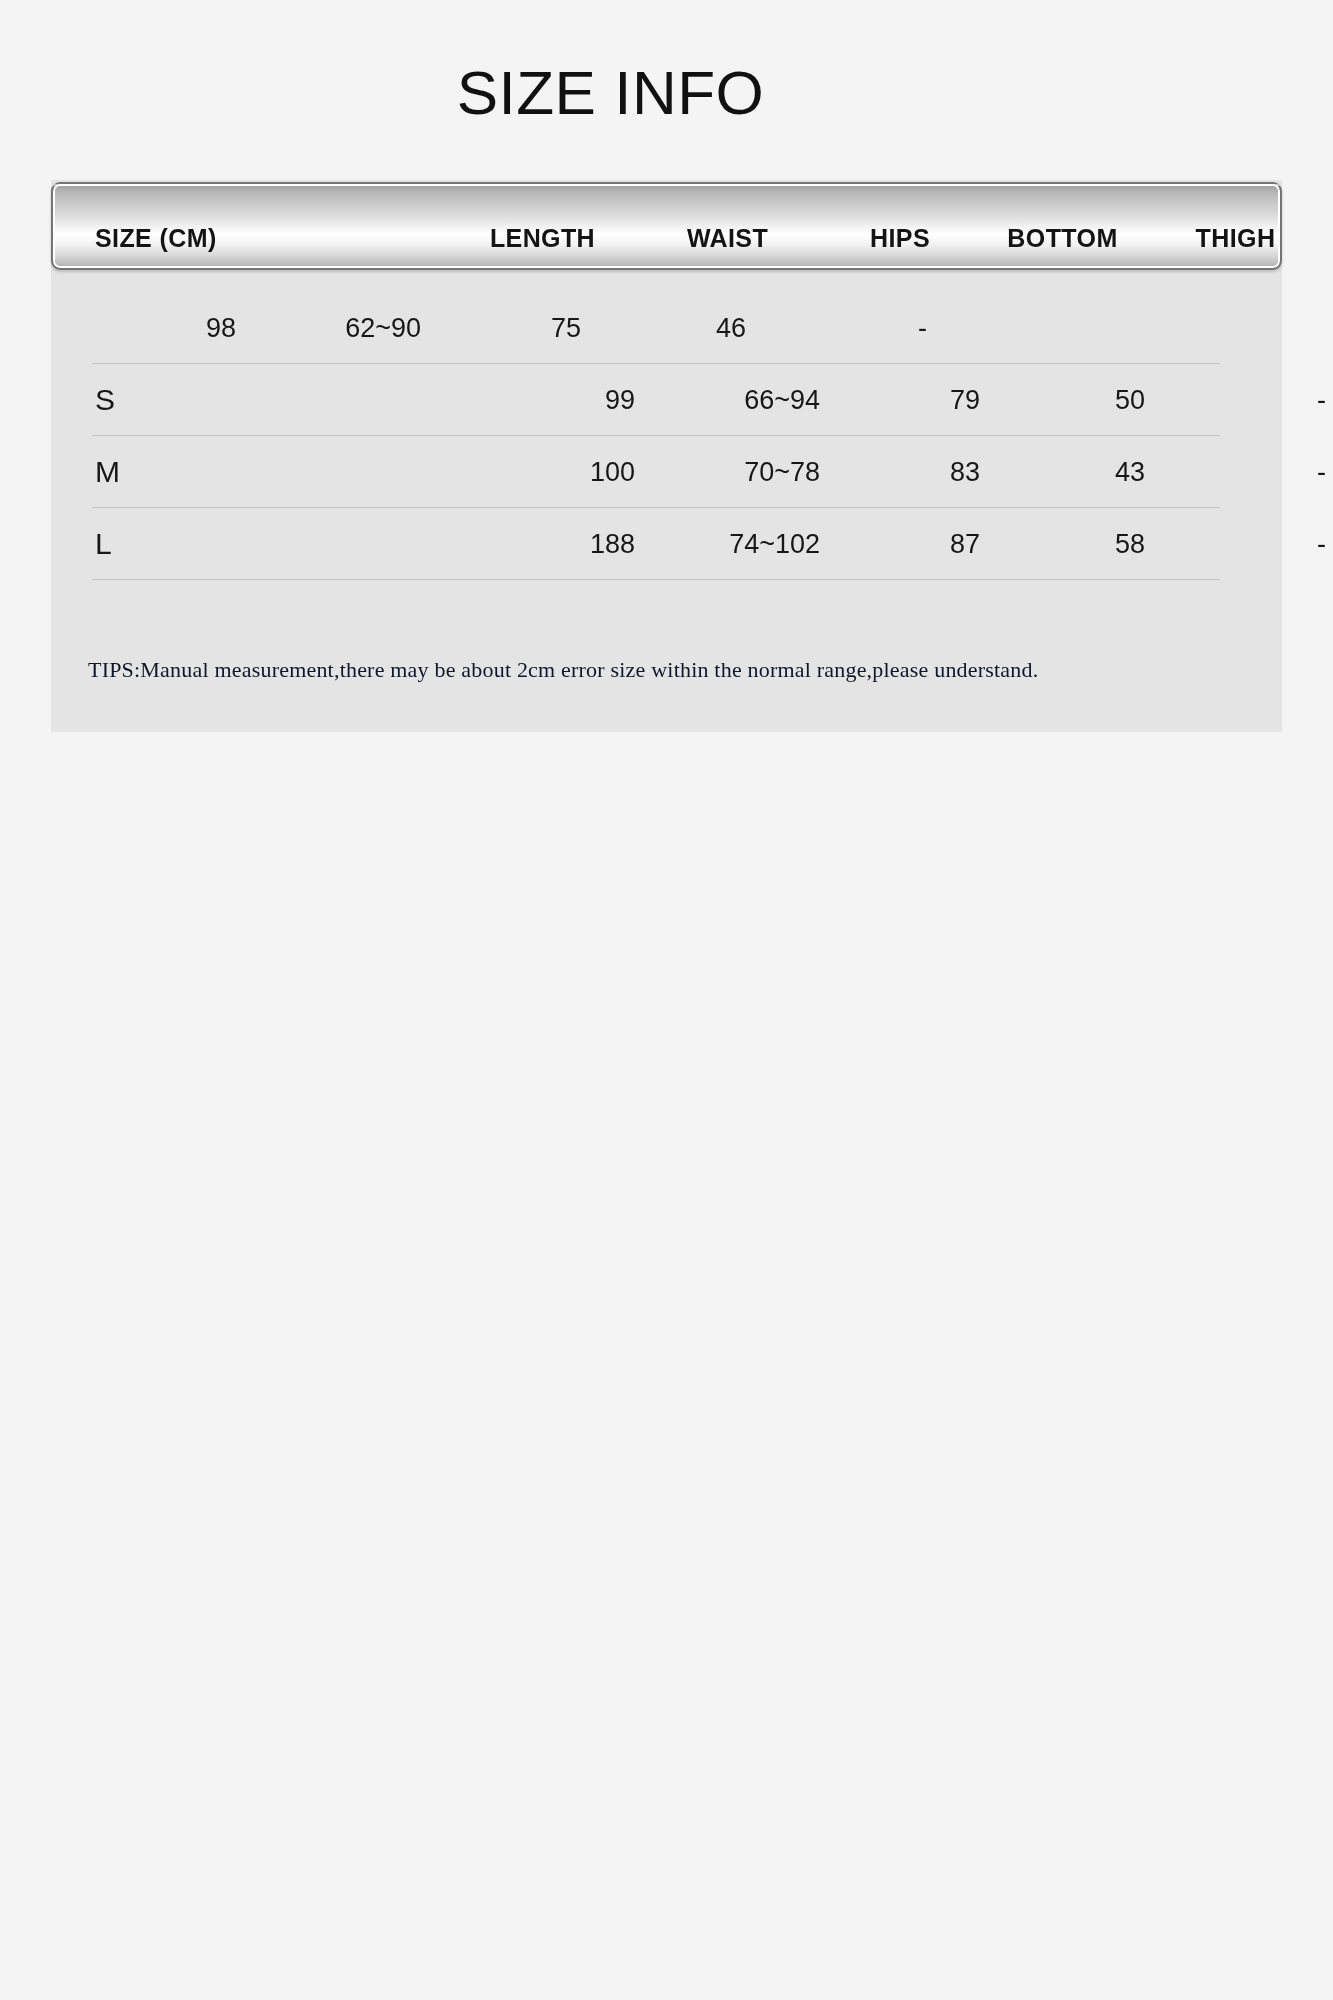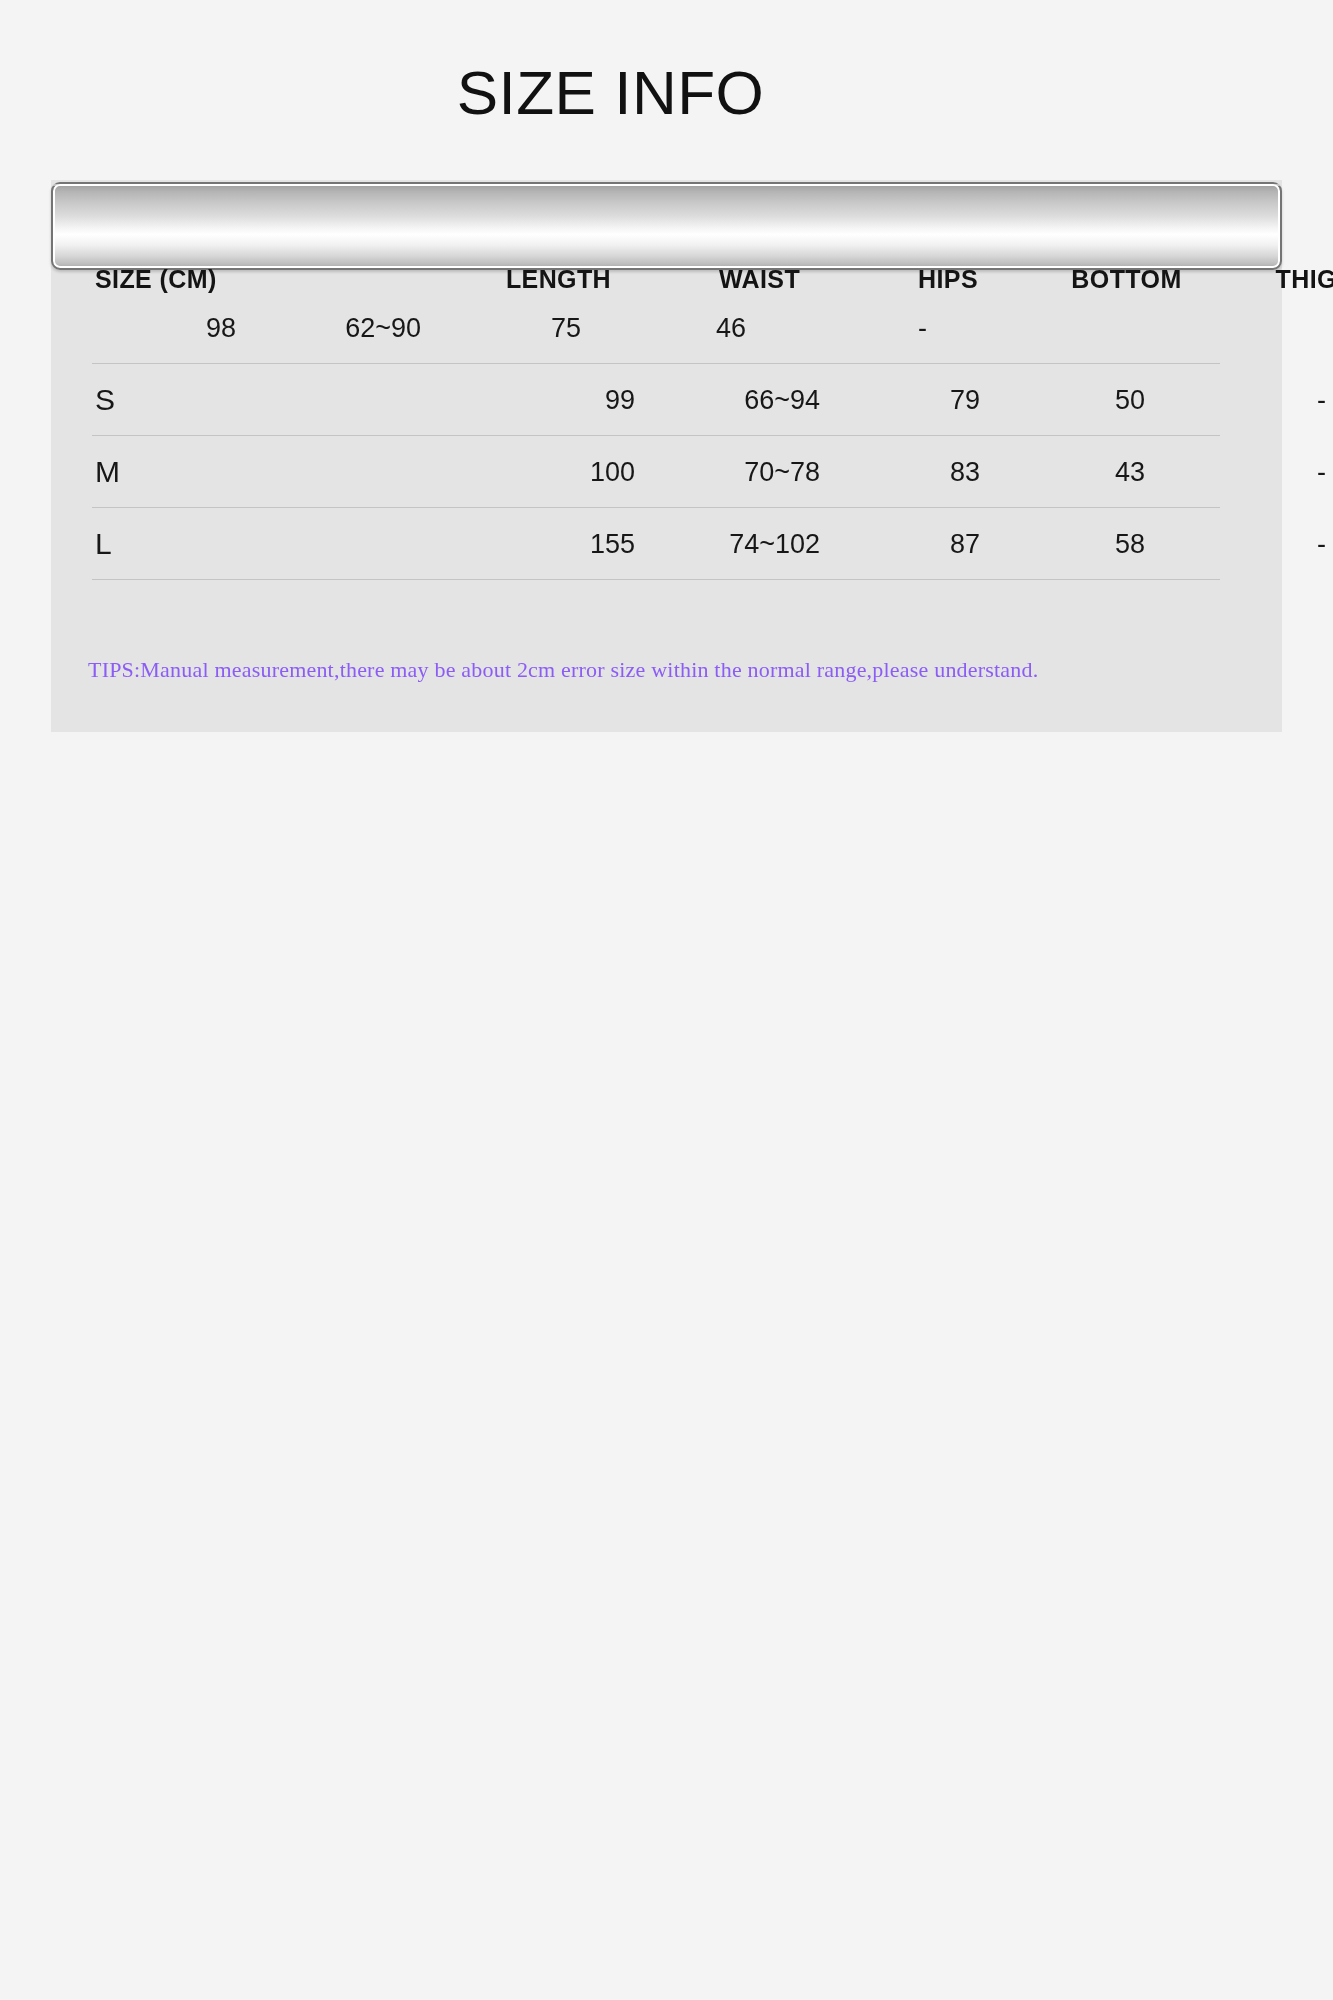--- a/index.html
+++ b/index.html
@@ -81,23 +81,22 @@
     border-radius: 9px 9px 0 0;
   }
 
   .header-row {
     position: absolute;
     left: 51px;
     top: 182px;
     width: 1231px;
     height: 112px;
     display: flex;
-    align-items: flex-end;
+    align-items: center;
     z-index: 3;
-    gap: 16px;
   }
   .header-row .cell {
     font-size: 25px;
     font-weight: 700;
     color: #141414;
     letter-spacing: 0.4px;
     text-align: center;
     white-space: nowrap;
   }
   .header-row .cell.size-col {
@@ -152,21 +151,21 @@
   }
 
   
   .tips {
     position: absolute;
     left: 88px;
     top: 656px;
     width: 1120px;
     font-family: "Liberation Serif", serif;
     font-size: 22px;
-    color: #8b5cf6;
+    color: #0f172a;
     letter-spacing: 0.2px;
     line-height: 1.3;
     white-space: nowrap;
   }
 </style>
 </head>
 <body>
 
 <div class="page">
 
@@ -208,21 +207,21 @@
       <div class="cell size-col c-size">M</div>
       <div class="cell c-length">100</div>
       <div class="cell c-waist">70~78</div>
       <div class="cell c-hips">83</div>
       <div class="cell c-bottom">43</div>
       <div class="cell c-thigh">-</div>
     </div>
 
     <div class="data-row">
       <div class="cell size-col c-size">L</div>
-      <div class="cell c-length">155</div>
+      <div class="cell c-length">188</div>
       <div class="cell c-waist">74~102</div>
       <div class="cell c-hips">87</div>
       <div class="cell c-bottom">58</div>
       <div class="cell c-thigh">-</div>
     </div>
 
   </div>
 
   <div class="tips">TIPS:Manual measurement,there may  be about 2cm error size within the normal range,please understand.</div>
 

